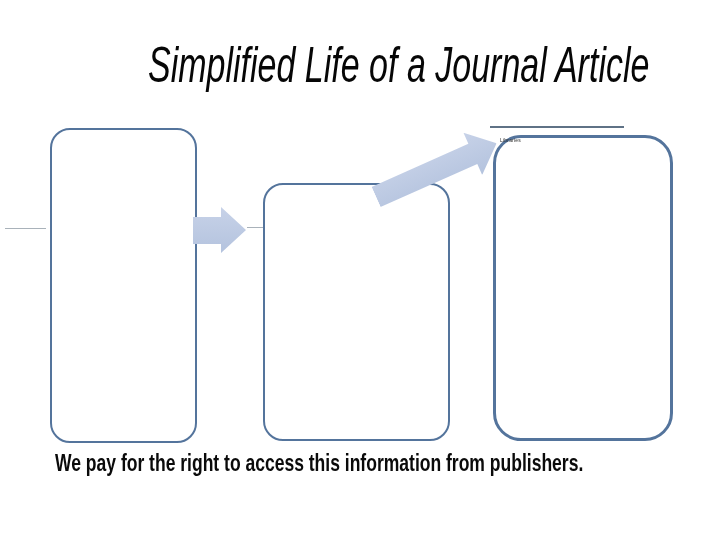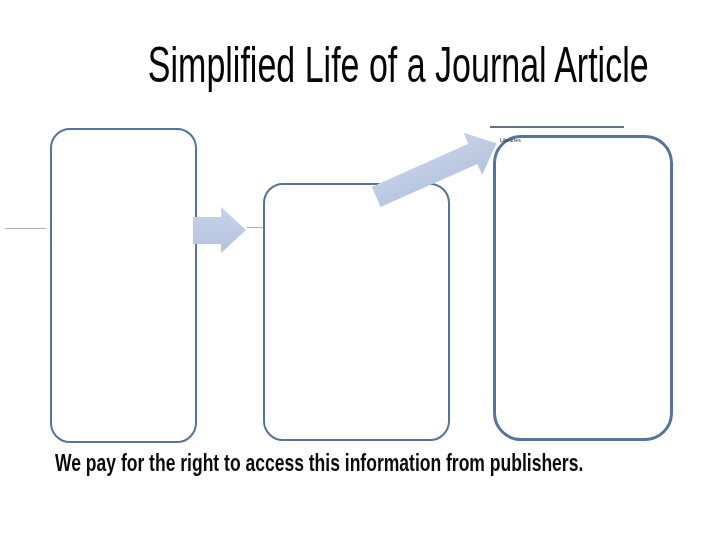--- a/index.html
+++ b/index.html
@@ -7,21 +7,21 @@
     width:720px;height:540px;position:relative;overflow:hidden;
     background:#ffffff;
     font-family:"Liberation Sans", sans-serif;
     color:#1f1f1f;
   }
   .abs{position:absolute;}
 
   
   .title-wrap{
     left:30px;top:36px;width:640px;height:64px;
-    text-align:right;white-space:nowrap;
+    text-align:right;white-space:nowrap;font-style:italic;
   }
   .title-text{
     display:inline-block;
     font-size:50px;font-weight:400;color:#060606;
     transform:scaleX(0.68);transform-origin:50% 50%;
     letter-spacing:0px;
   }
 
   
   .rbox{

